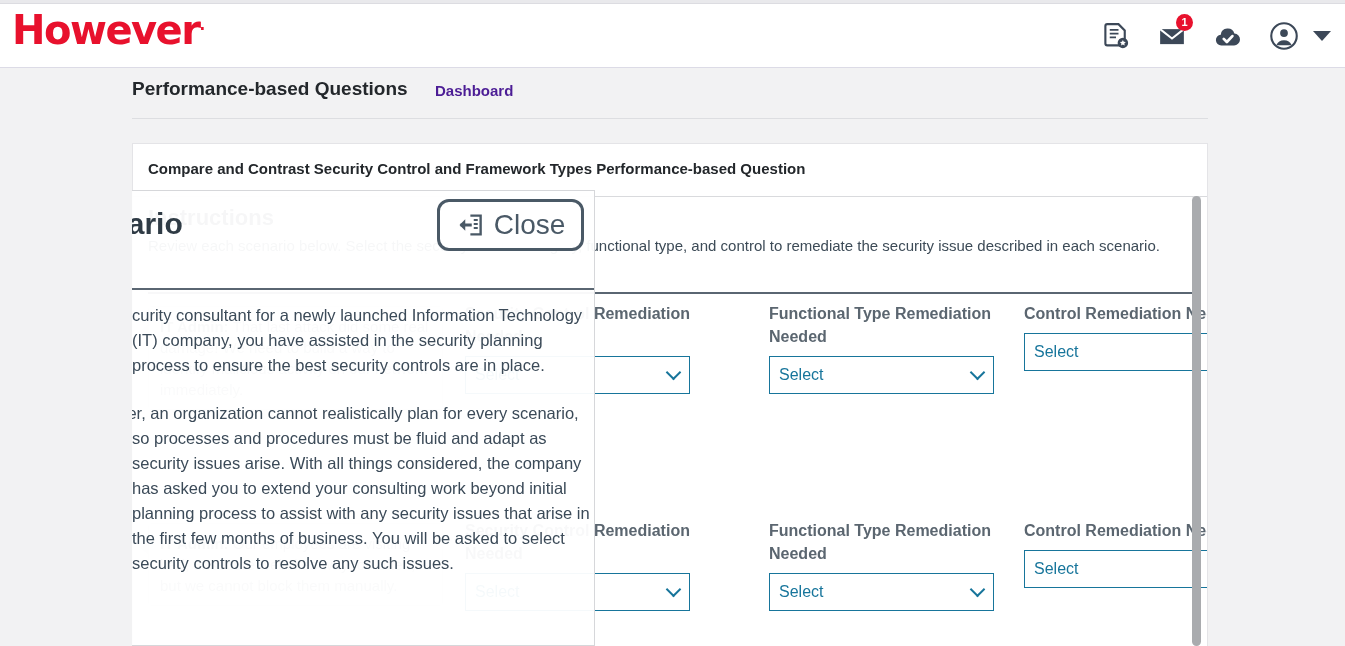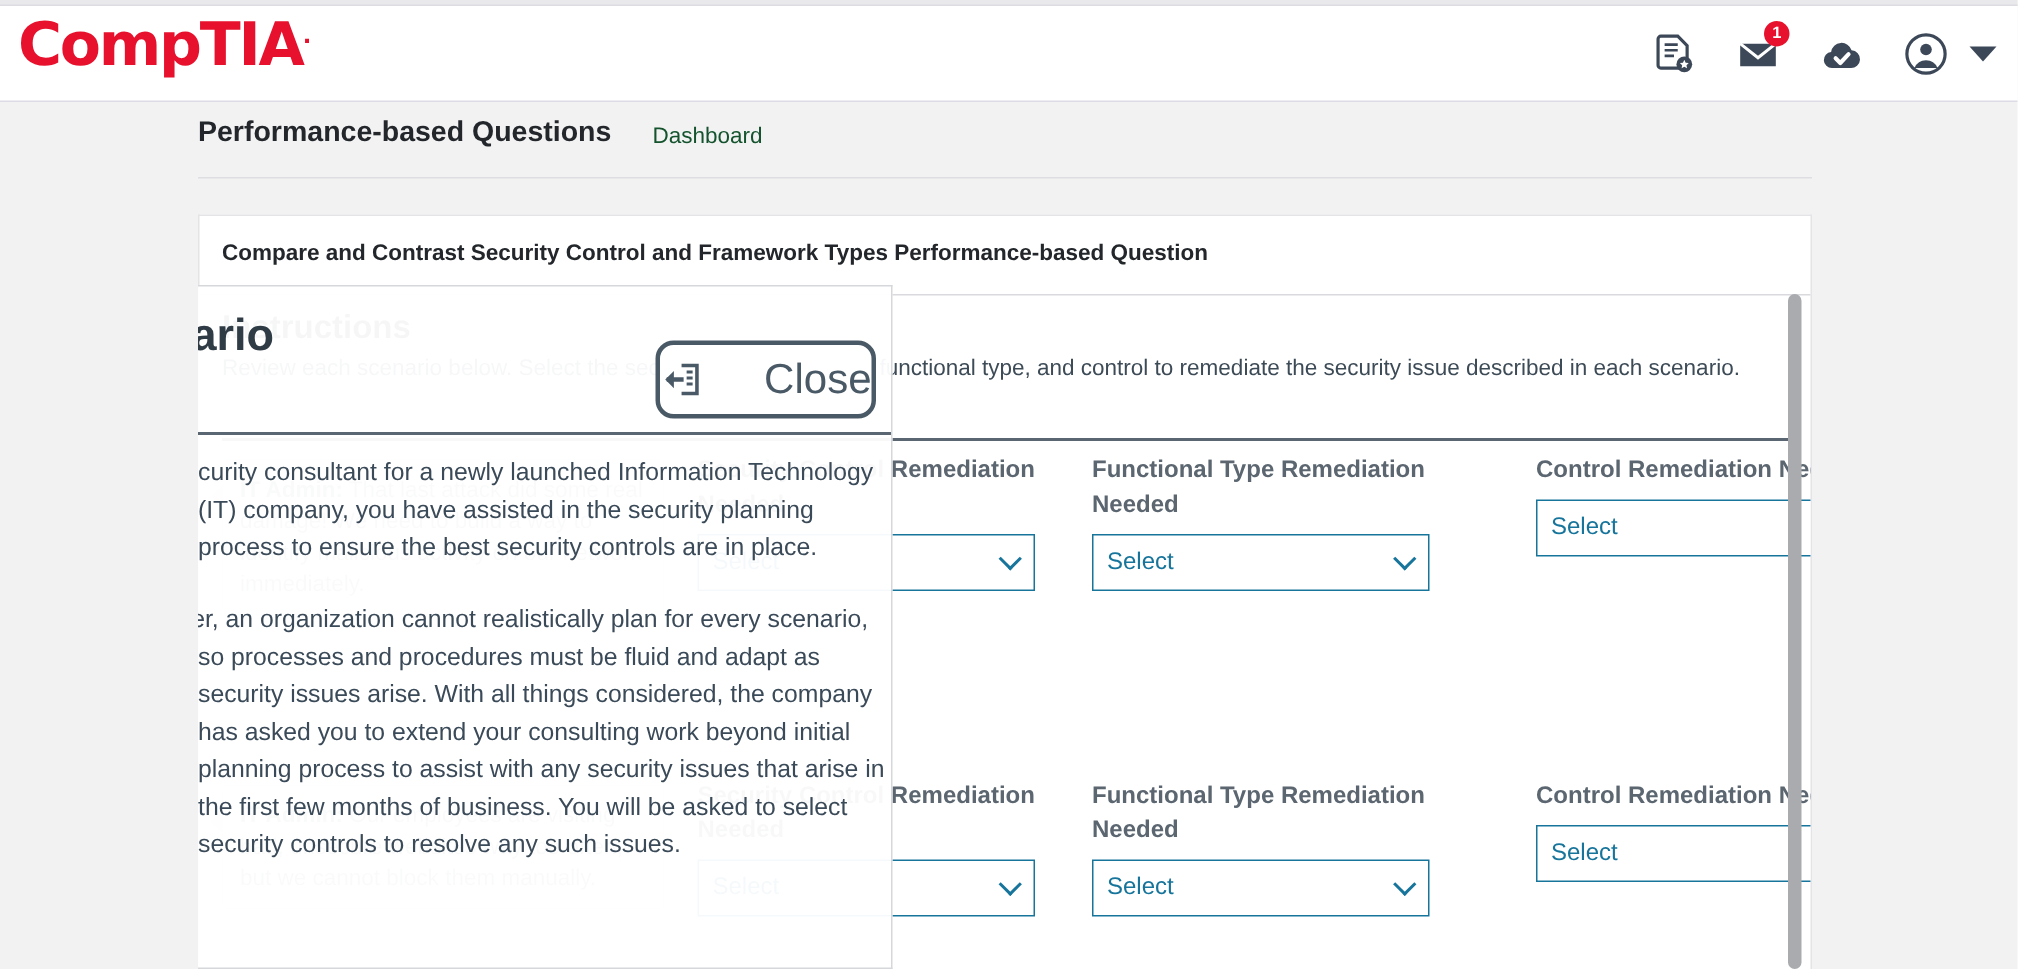--- a/index.html
+++ b/index.html
@@ -53,21 +53,21 @@
   
   .page-title-row {
     position:absolute; left:132px; top:78px; width:1076px; height:40px;
   }
   .page-title {
     position:absolute; left:0; top:0;
     font-size:19px; font-weight:700; color:#23272b; white-space:nowrap;text-align:right;
   }
   .breadcrumb-link {
     position:absolute; left:303px; top:4px;
-    font-size:15px; color:#14532d; cursor:pointer; white-space:nowrap;
+    font-size:15px; color:#4c1d95; cursor:pointer; white-space:nowrap;font-weight:bold;
   }
   .title-underline {
     position:absolute; left:132px; top:118px; width:1076px; height:1px;
     background:#dddee1;
   }
 
   
   .card {
     position:absolute; left:132px; top:143px; width:1076px; height:595px;
     background:#ffffff; border:1px solid #e4e4e7; border-bottom:none;
@@ -99,21 +99,21 @@
   }
 
   
   .bg-grid { position:absolute; left:0; top:105px; width:1076px; }
   .bg-row { position:relative; height:217px; }
   .bg-col {
     position:absolute; top:0; width:276px;
   }
   .bg-col.c0 { left:15px; width:310px; }
   .bg-col.c1 { left:332px; }
-  .bg-col.c2 { left:595px; }
+  .bg-col.c2 { left:636px; }
   .bg-col.c3 { left:891px; }
 
   .col-head {
     font-size:16px; font-weight:700; color:#5b6670; line-height:23px;
   }
   .bubble {
     position:relative; margin-top:4px;
     border:1px solid #e7e8ea; border-radius:3px;
     padding:9px 11px; width:295px;
     font-size:15px; line-height:21px; color:#8d949c;
@@ -163,23 +163,22 @@
   .modal-head { position:relative; height:72px; }
   .modal-title {
     position:absolute; left:-76px; top:16px;
     font-size:30px; font-weight:700; color:#2f3b45; white-space:nowrap;
   }
   .close-btn {
     position:absolute; left:305px; top:8px;
     width:147px; height:52px;
     border:3px solid #4a5966; border-radius:12px;
     background:rgba(255,255,255,0.9);
-    display:flex; align-items:center; justify-content:space-between; gap:8px;
+    display:flex; align-items:center; justify-content:center; gap:8px;
     cursor:pointer;
-    margin-top:28px;
   }
   .close-btn .label {
     font-size:28px; color:#4a5966; line-height:1;
   }
   .close-btn svg { display:block; }
   .modal-rule {
     position:absolute; left:0; top:97px; width:463px; height:2px;
     background:#5a6672;
   }
   .modal-body {
@@ -190,21 +189,21 @@
   .modal-body p + p { margin-top:23px; }
 </style>
 </head>
 <body>
 
 <div class="top-strip"></div>
 
 <div class="app-header">
 
   <div class="logo">
-    <span>CompTIA</span><span class="tm">.</span>
+    <span>However</span><span class="tm">.</span>
   </div>
 
   <div class="header-icons">
 
     <div class="hicon">
       <svg viewBox="0 0 24 24" fill="none" stroke="#3c4858" stroke-width="1.7">
         <path d="M5 2.5h9l5 5V18a1.5 1.5 0 0 1-1.5 1.5H5A1.5 1.5 0 0 1 3.5 18V4A1.5 1.5 0 0 1 5 2.5z"></path>
         <path d="M7 7h7M7 10h7M7 13h5" stroke-width="1.4"></path>
         <circle cx="17.5" cy="17.5" r="4.2" fill="#3c4858" stroke="none"></circle>
         <path d="M17.5 15.1l.72 1.5 1.63.22-1.2 1.13.3 1.6-1.45-.79-1.45.79.3-1.6-1.2-1.13 1.63-.22z" fill="#fff" stroke="none"></path>

